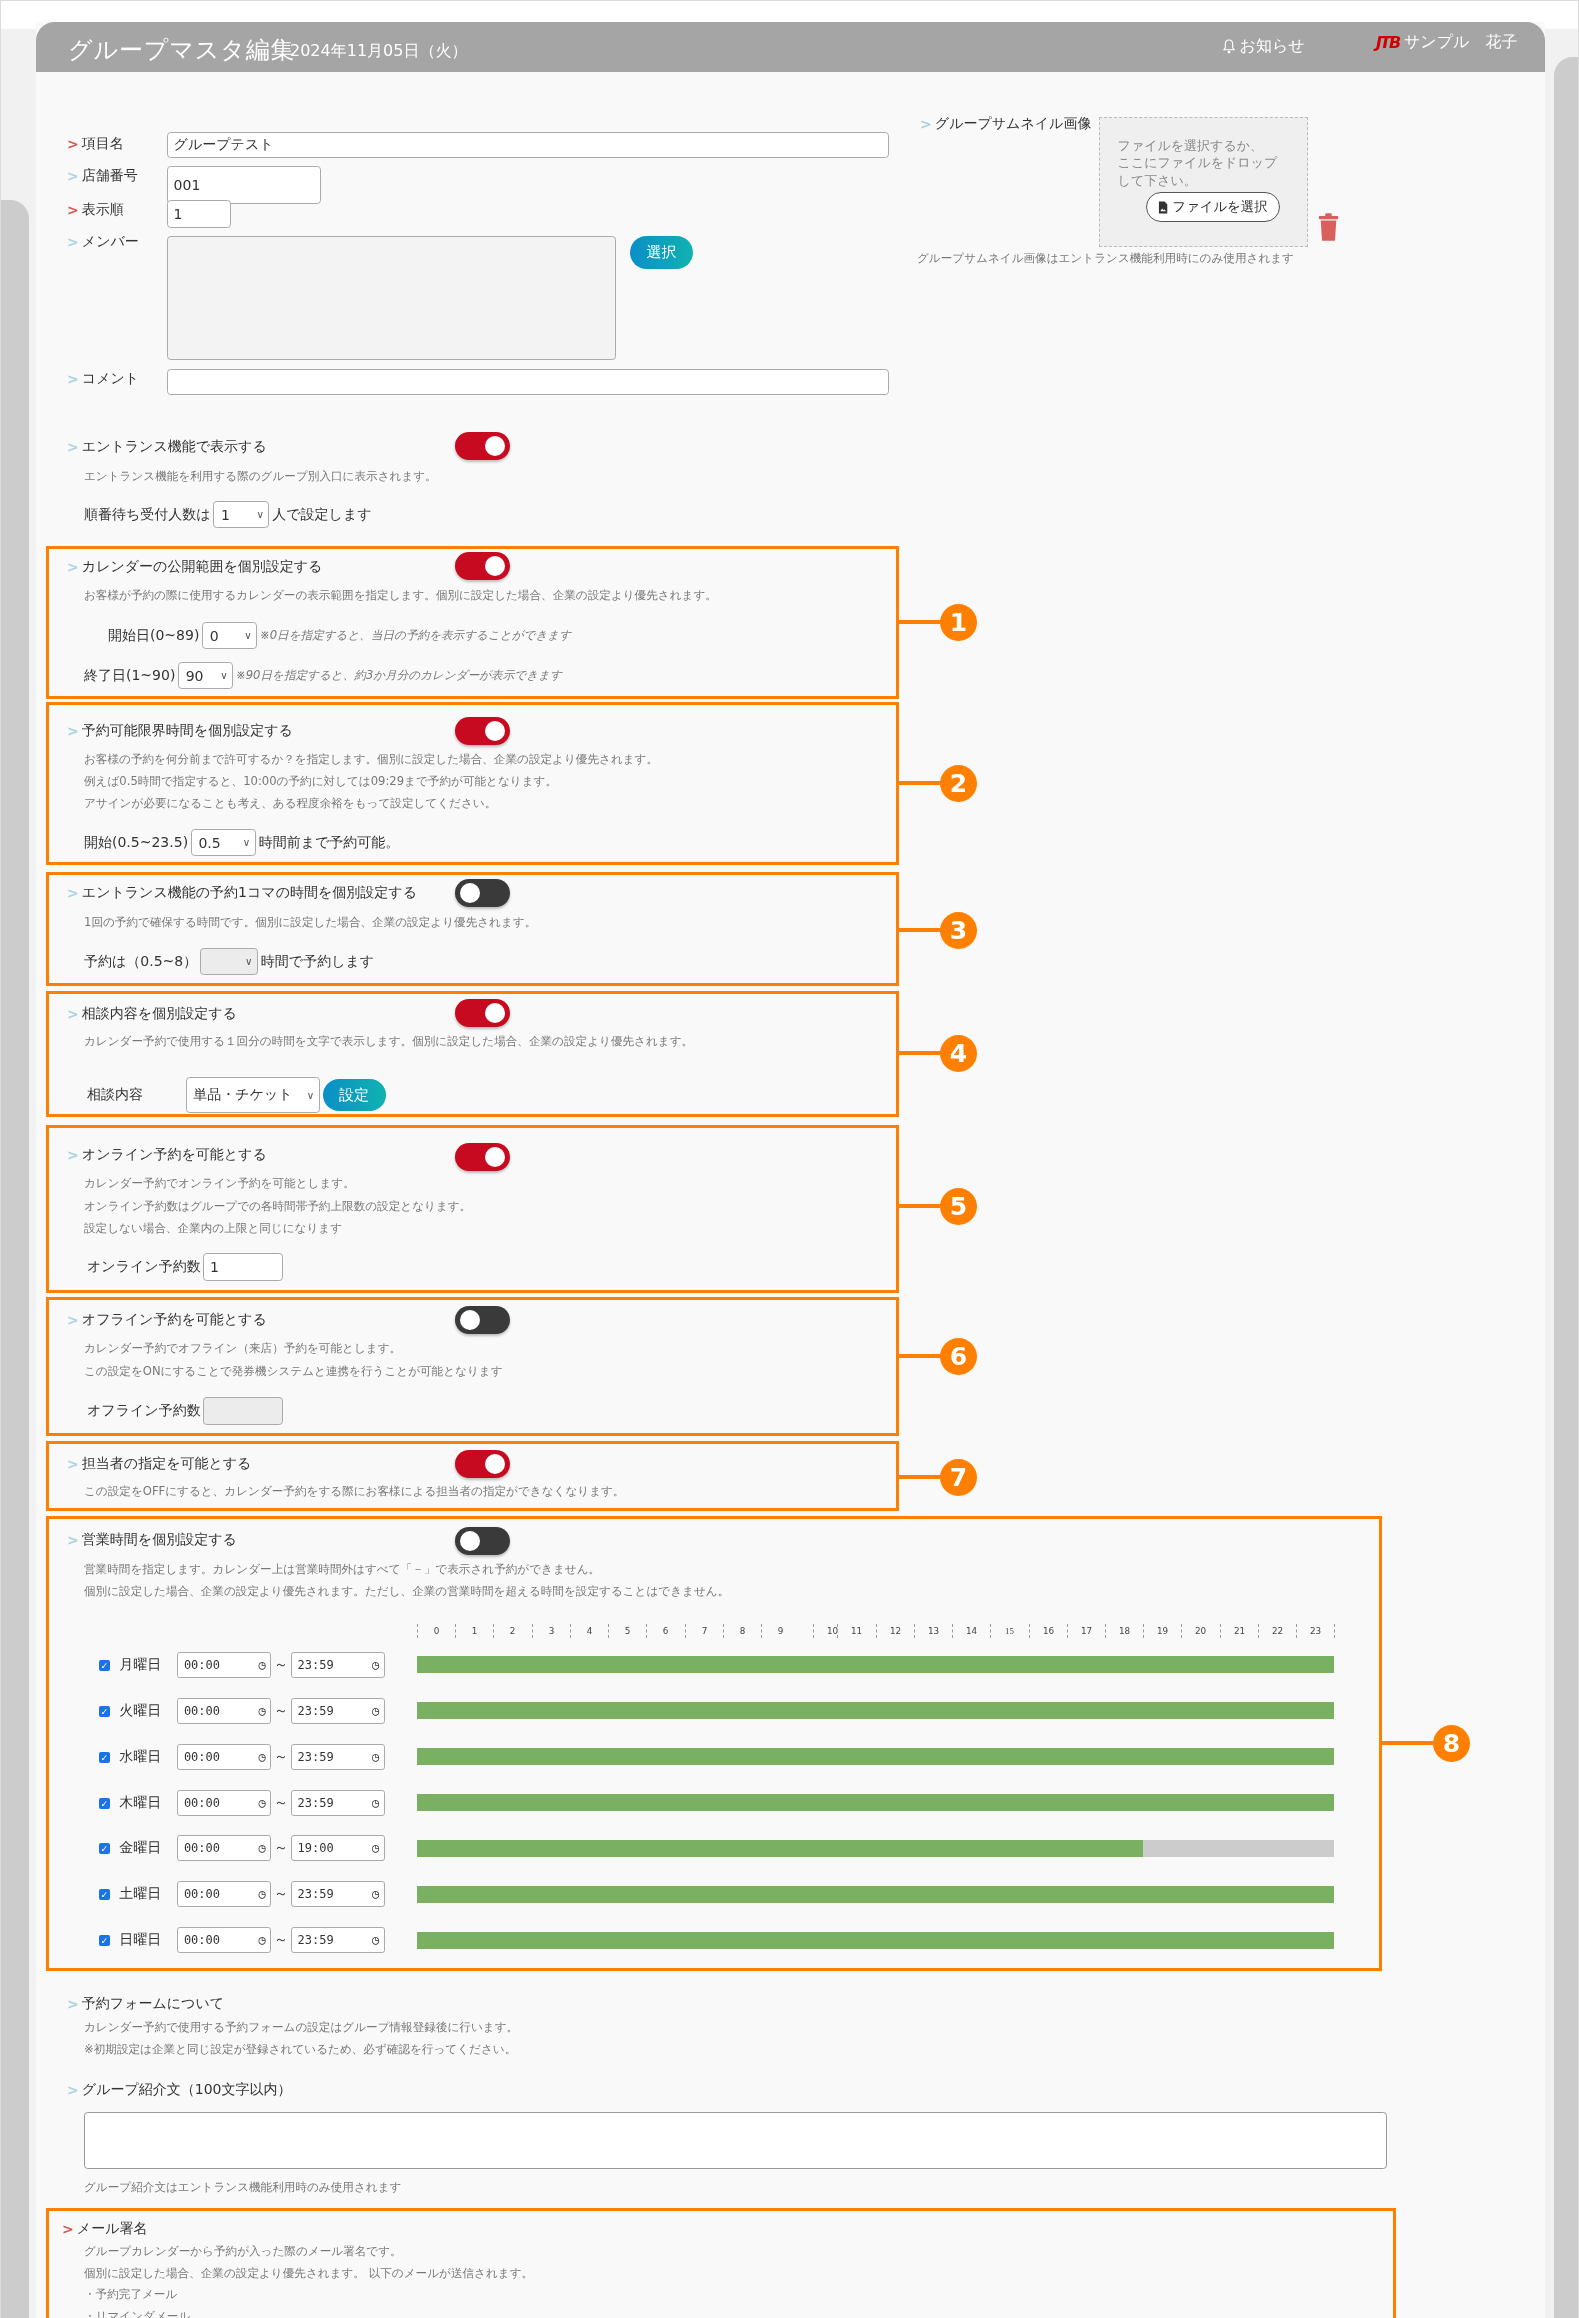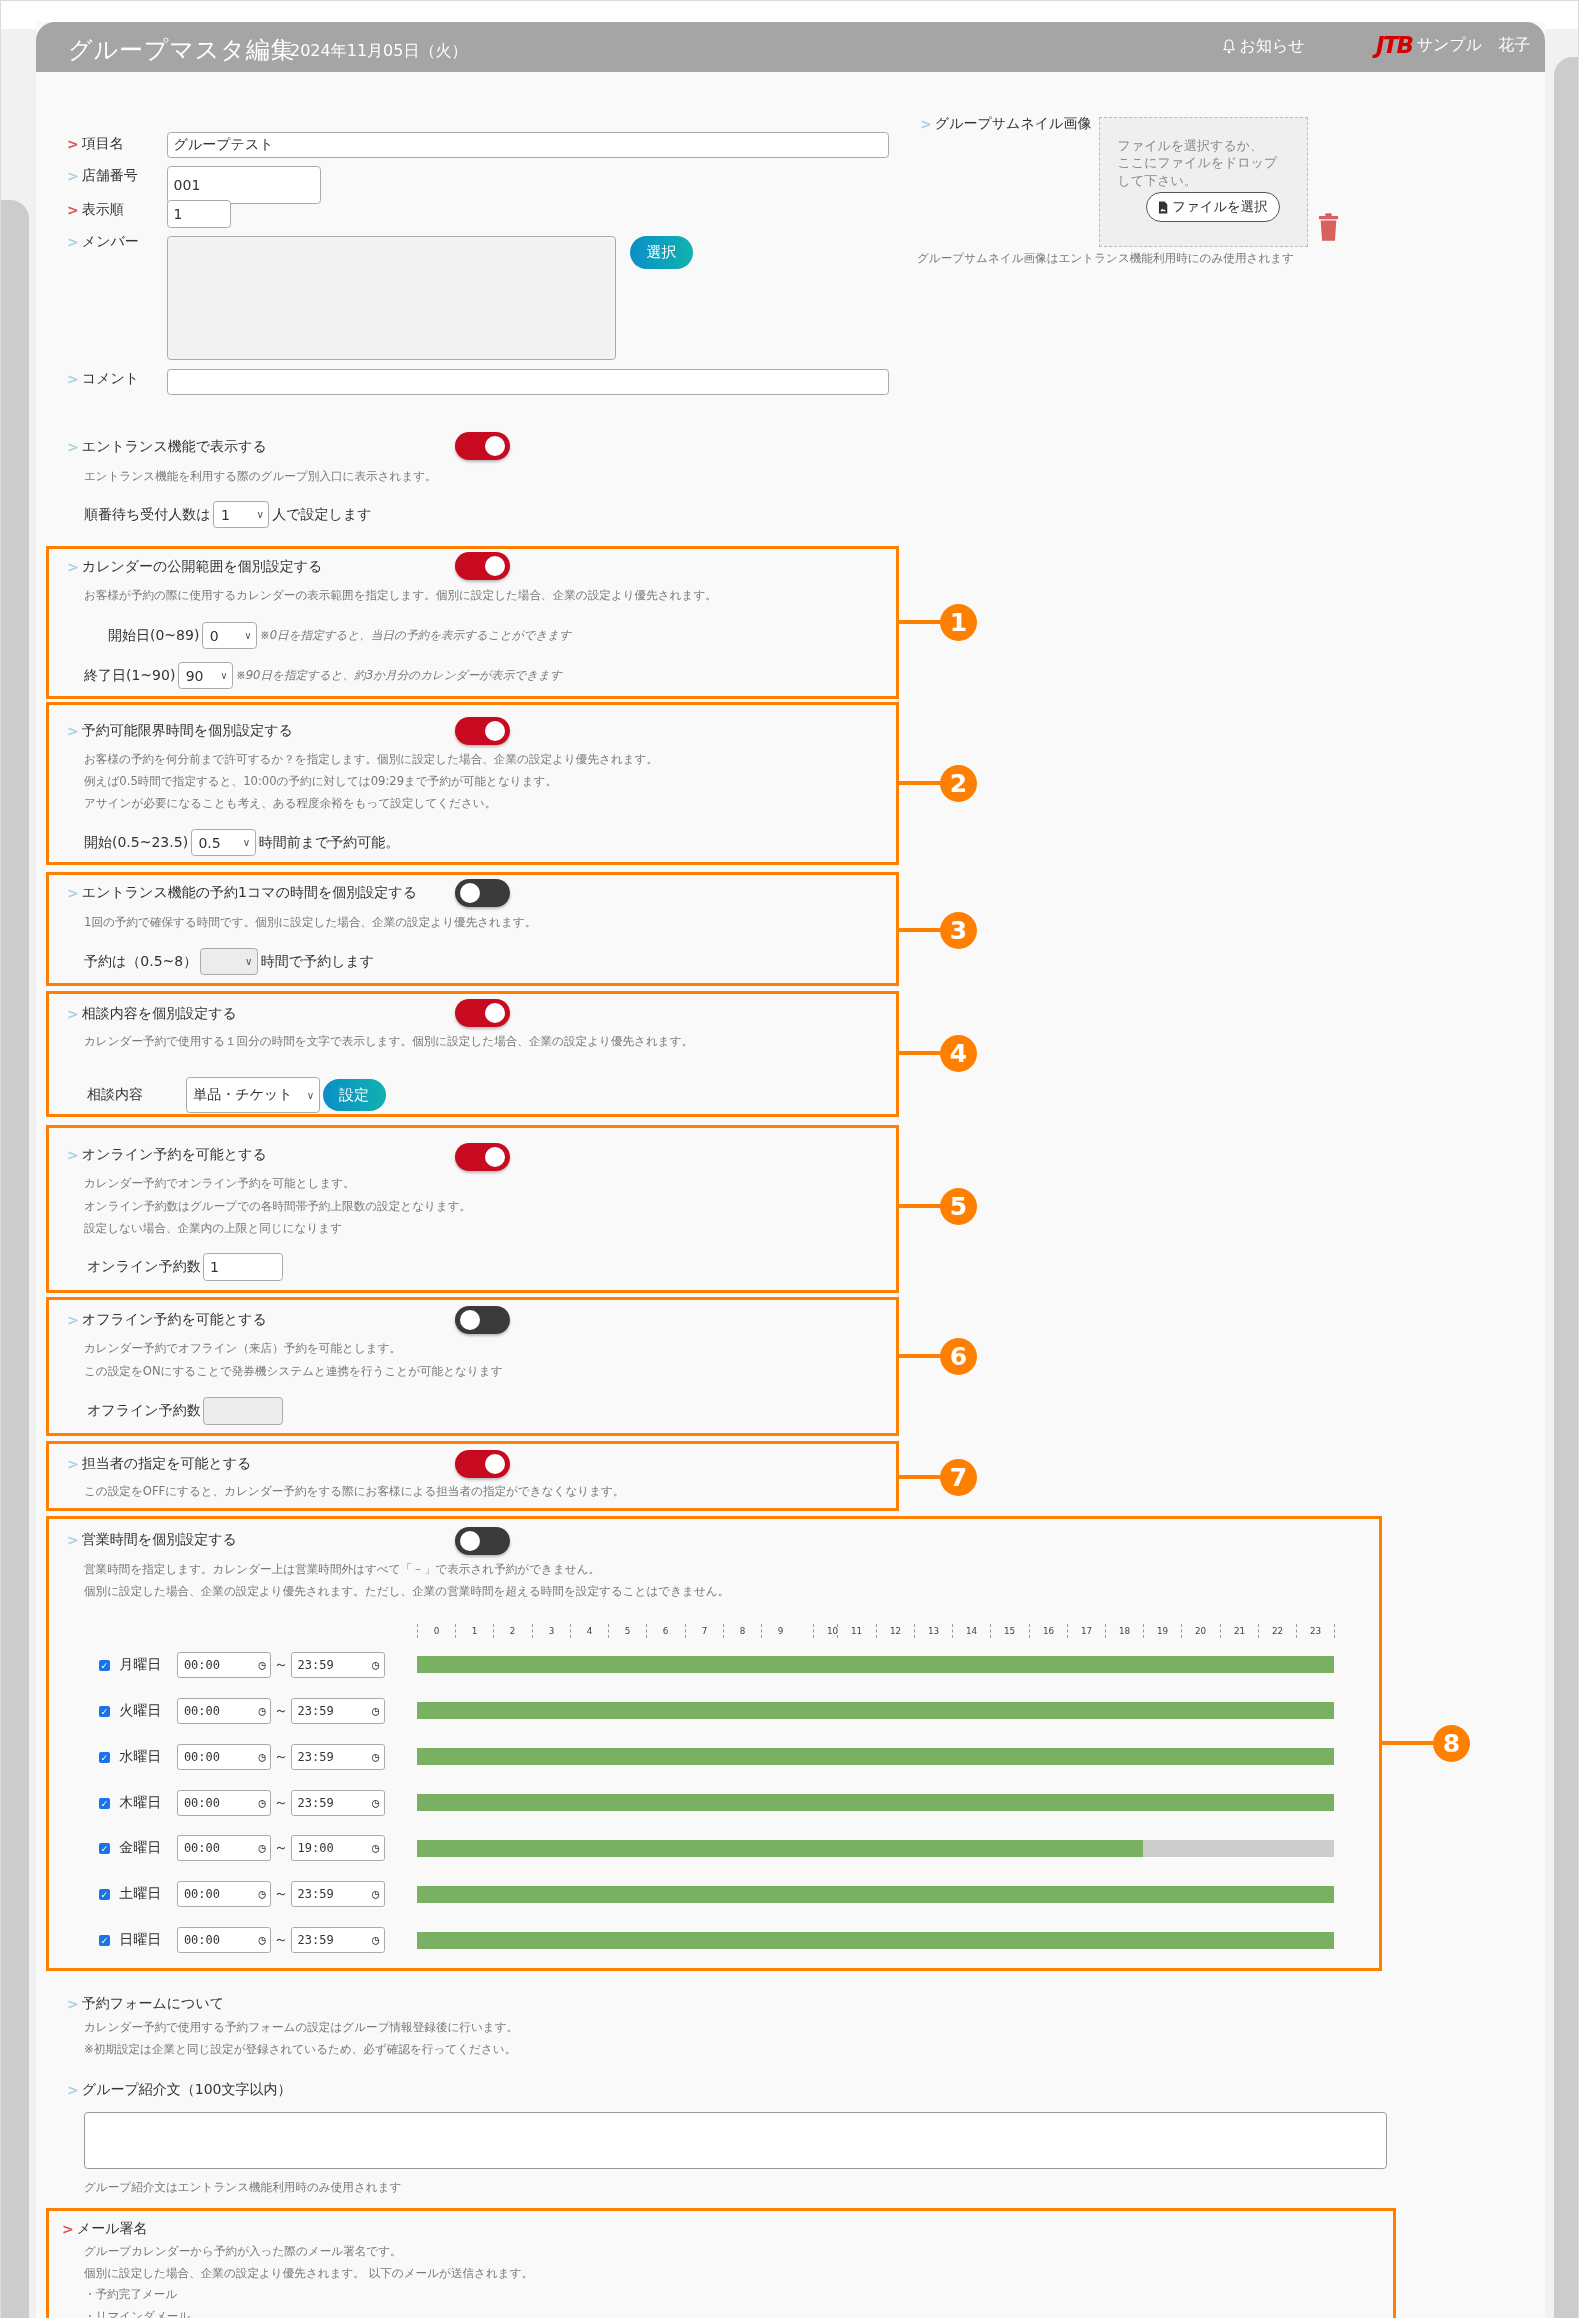--- a/index.html
+++ b/index.html
@@ -20,21 +20,21 @@
   }
   #header {
     position: absolute; left: 35px; top: 21px; width: 1509px; height: 50px;
     background: #a5a5a5; border-radius: 18.5px 18.5px 0 0;
     color: #fff;
   }
   #header .title { position: absolute; left: 32px; top: 12px; font-size: 24px; letter-spacing: 0.9px; }
   #header .date { position: absolute; left: 254px; top: 18.5px; font-size: 16px; }
   #header .notice { position: absolute; left: 1187px; top: 14px; font-size: 16px; display: flex; align-items: center; gap: 4.6px; }
   #header .user { position: absolute; left: 1340px; top: 10.2px; font-size: 16px; display: flex; align-items: center; gap: 4.6px; }
-  .jtb-logo { color: #d40000; font-weight: bold; font-style: italic; font-size: 23px; letter-spacing: -1.9px; }
+  .jtb-logo { color: #d40000; font-weight: bold; font-style: italic; font-size: 16px; letter-spacing: -1.9px; }
 
   .abs { position: absolute; }
   .lbl { font-size: 14px; color: #333; display: flex; align-items: center; gap: 2.8px; white-space: nowrap; }
   .chev { font-weight: bold; font-size: 14px; display: inline-block; width: 12px; }
   .chev.req { color: #d9534f; }
   .chev.opt { color: #a8d2e0; }
   .input {
     background: #fff; border: 0.9px solid #aaa; border-radius: 3.7px;
     font-size: 14px; padding: 0 5.6px; display: flex; align-items: center; color: #333;
     font-family: "DejaVu Sans", sans-serif;
@@ -354,21 +354,21 @@
     <div class="hours-tick" style="left: 191px; width: 38px; top: 0px;">5</div>
     <div class="hours-tick" style="left: 229px; width: 38px; top: 0px;">6</div>
     <div class="hours-tick" style="left: 268px; width: 38px; top: 0px;">7</div>
     <div class="hours-tick" style="left: 306px; width: 38px; top: 0px;">8</div>
     <div class="hours-tick" style="left: 344px; width: 38px; top: 0px;">9</div>
     <div class="hours-tick" style="left: 396px; width: 38px; top: 0px;">10</div>
     <div class="hours-tick" style="left: 420px; width: 38px; top: 0px;">11</div>
     <div class="hours-tick" style="left: 459px; width: 38px; top: 0px;">12</div>
     <div class="hours-tick" style="left: 497px; width: 38px; top: 0px;">13</div>
     <div class="hours-tick" style="left: 535px; width: 38px; top: 0px;">14</div>
-    <div class="hours-tick" style="left: 573px; width: 38px; top: 0px;">15</div>
+    <div class="hours-tick" style="left: 573px; width: 38px; top: 0px; font-family: Liberation Serif, serif;">15</div>
     <div class="hours-tick" style="left: 612px; width: 38px; top: 0px;">16</div>
     <div class="hours-tick" style="left: 650px; width: 38px; top: 0px;">17</div>
     <div class="hours-tick" style="left: 688px; width: 38px; top: 0px;">18</div>
     <div class="hours-tick" style="left: 726px; width: 38px; top: 0px;">19</div>
     <div class="hours-tick" style="left: 764px; width: 38px; top: 0px;">20</div>
     <div class="hours-tick" style="left: 803px; width: 38px; top: 0px;">21</div>
     <div class="hours-tick" style="left: 841px; width: 38px; top: 0px;">22</div>
     <div class="hours-tick" style="left: 879px; width: 38px; top: 0px;">23</div>
     <div class="hours-tick" style="left: 917px; width: 0.9px;"></div>
   </div>

